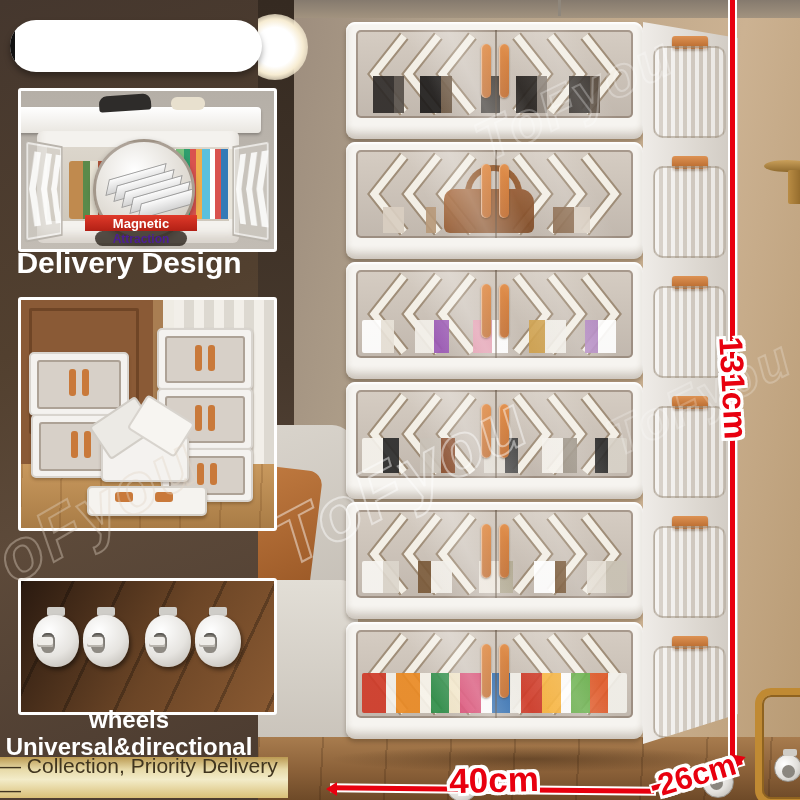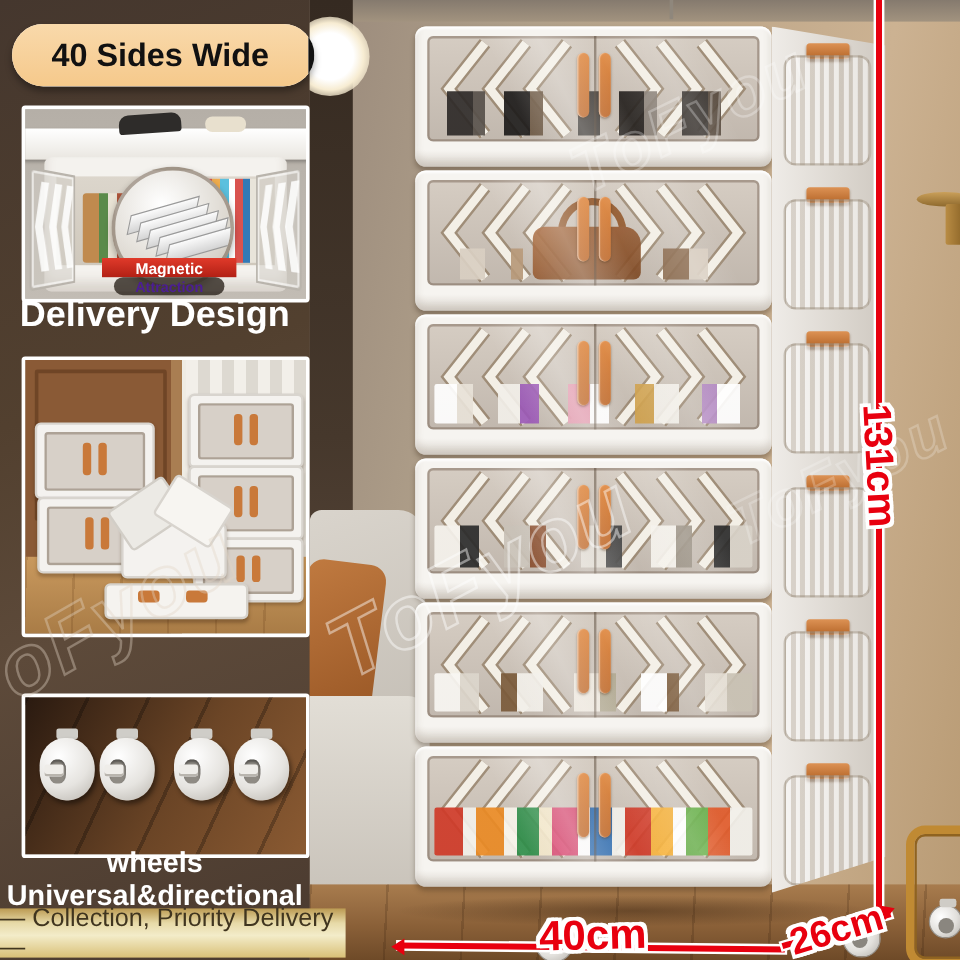--- a/index.html
+++ b/index.html
@@ -108,21 +108,21 @@
   .left-col{position:absolute;left:0;top:0;width:258px;height:800px;z-index:10;
     background:linear-gradient(160deg,#45372e 0%,#52402f 40%,#5d4a3a 62%,#4a3a2f 100%);}
   .badge{position:absolute;left:10px;top:20px;width:252px;height:52px;border-radius:27px;display:flex;
     background:#ffffff;box-shadow:0 4px 6px rgba(0,0,0,.35);overflow:hidden;}
   .badge-left{flex:1;display:flex;align-items:center;justify-content:center;
     background:linear-gradient(180deg,#f9d6a6,#f6c громко88);background:linear-gradient(180deg,#f9d9ab,#f5c98b);
     font-size:27px;font-weight:bold;color:#111;letter-spacing:0;}
   .badge-div{width:5px;background:#111;margin:5px 0;}
   .badge-right{width:78px;display:flex;align-items:center;justify-content:center;background:#ffffff;
     font-size:42px;font-weight:bold;color:#111;}
-  .card{position:absolute;left:18px;width:234px;border:3px solid #ffffff;border-radius:3px;overflow:hidden;background:#b9b3ab;}
+  .card{position:absolute;left:18px;width:234px;border:3px solid #ffffff;border-radius:3px;overflow:hidden;background:#b9b3ab;padding-left:19px;}
   .caption{position:absolute;left:0;width:258px;text-align:center;color:#ffffff;font-weight:bold;}
   .cap1{top:246px;font-size:30px;}
   .cap2{top:530px;font-size:31px;}
   .cap3{top:706px;font-size:24px;line-height:27px;}
 
   
   .card1{top:88px;height:158px;}
   .c1-wall{position:absolute;inset:0;background:linear-gradient(180deg,#b5afa7,#c2bcb4);}
   .c1-desk{position:absolute;left:-6px;top:16px;width:246px;height:26px;background:linear-gradient(180deg,#ffffff,#e9e6e0);
     border-radius:4px;box-shadow:0 2px 3px rgba(0,0,0,.25);}
@@ -422,21 +422,20 @@
   <div class="m-label m-vlabel">131cm</div>
   <div class="measure m-line m-hline"></div>
   <div class="measure m-harrow"></div>
   <div class="m-label m-hlabel">40cm</div>
   <div class="measure m-line m-dline"></div>
   <div class="measure m-darrow"></div>
   <div class="m-label m-dlabel">26cm</div>
 
   <div class="left-col">
     <div class="badge">
-      <div class="badge-left">40 Sides Wide</div>
       <div class="badge-div"></div>
     </div>
 
     <div class="card card1">
       <div class="c1-wall"></div>
       <div class="c1-desk"></div>
       <div class="c1-obj1"></div>
       <div class="c1-obj2"></div>
       <div class="c1-cab"></div>
       <div class="c1-inner"></div>

